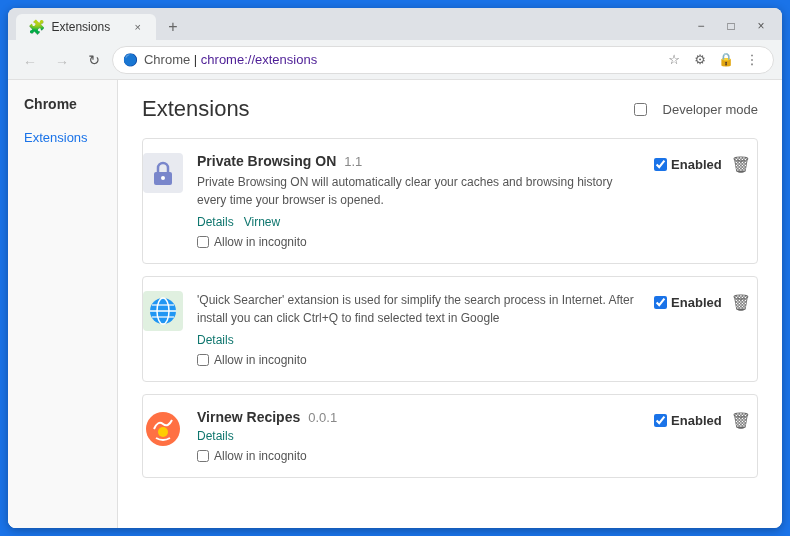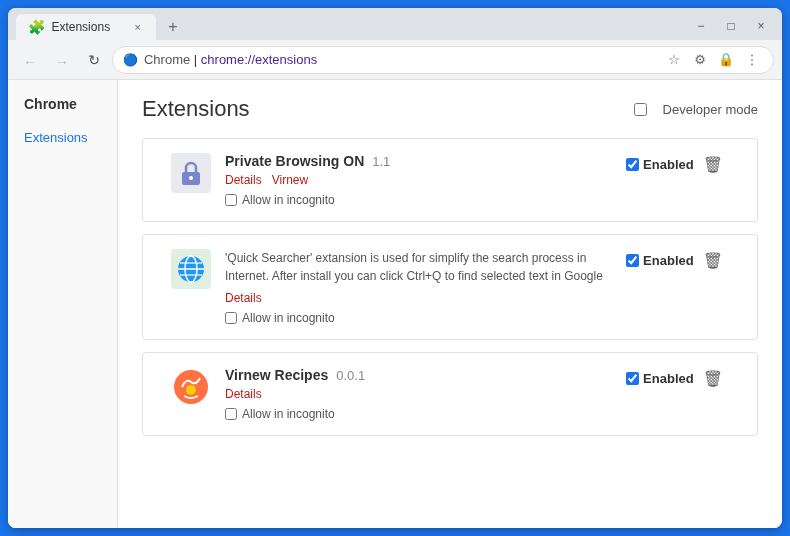--- a/index.html
+++ b/index.html
@@ -206,21 +206,21 @@
       font-size: 13px;
       color: #555;
     }
     .dev-mode input[type="checkbox"] {
       width: 13px;
       height: 13px;
     }
     .extension-card {
       border: 1px solid #e0e0e0;
       border-radius: 4px;
-      padding: 14px 28px;
+      padding: 14px 0;
       margin-bottom: 12px;
       background: white;
       display: flex;
       gap: 14px;
       align-items: flex-start;
       position: relative;
     }
     .ext-icon {
       width: 40px;
       height: 40px;
@@ -264,21 +264,21 @@
       line-height: 1.5;
       margin-bottom: 6px;
     }
     .ext-links {
       display: flex;
       gap: 10px;
       margin-bottom: 6px;
     }
     .ext-link {
       font-size: 12px;
-      color: #b91c1c;
+      color: #0f766e;
       cursor: pointer;
       text-decoration: none;
     }
     .ext-incognito {
       display: flex;
       align-items: center;
       gap: 5px;
       font-size: 12px;
       color: #555;
     }
@@ -387,20 +387,21 @@
             <rect x="5" y="13" width="18" height="13" rx="2" fill="#7986cb"></rect>
             <path d="M9 13V9a5 5 0 0 1 10 0v4" stroke="#7986cb" stroke-width="2.5" fill="none"></path>
             <circle cx="14" cy="19" r="2" fill="white"></circle>
           </svg>
         </div>
         <div class="ext-body">
           <div class="ext-name-row">
             <span class="ext-name">Private Browsing ON</span>
             <span class="ext-version">1.1</span>
           </div>
+          <div class="ext-desc">Private Browsing ON will automatically clear your caches and browsing history every time your browser is opened.</div>
           <div class="ext-links">
             <a class="ext-link">Details</a>
             <a class="ext-link">Virnew</a>
           </div>
           <div class="ext-incognito">
             <input type="checkbox" style="">
             <span>Allow in incognito</span>
           </div>
         </div>
         <div class="ext-controls">

